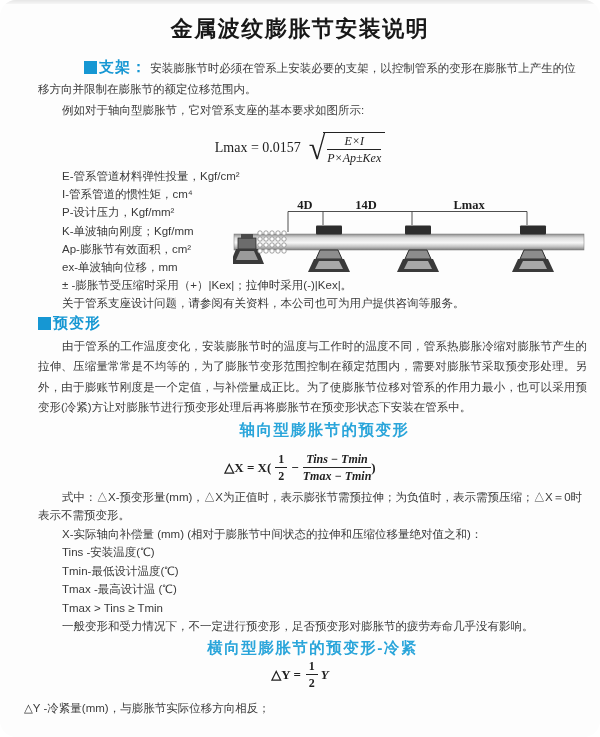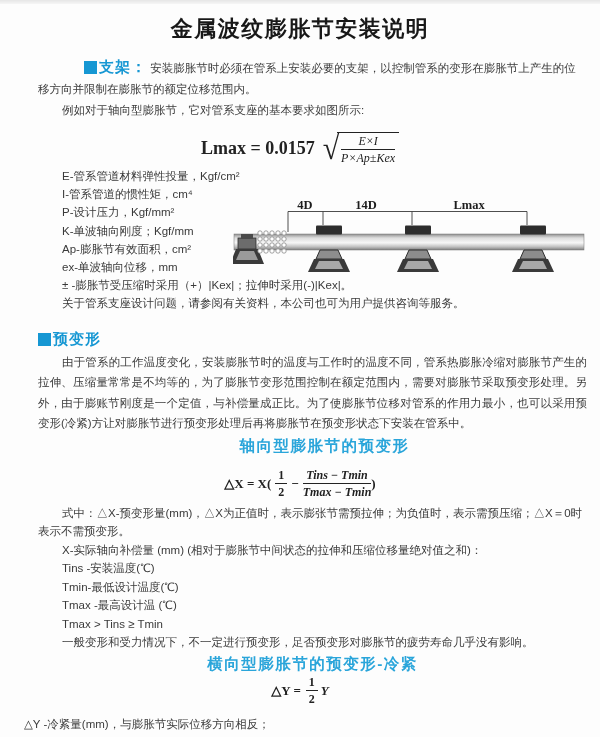--- a/index.html
+++ b/index.html
@@ -1,42 +1,42 @@
 <!DOCTYPE html>
 <html><head>
 <meta charset="utf-8">
 <style>
   * { margin:0; padding:0; box-sizing:border-box; }
   html,body { background:#ffffff; }
   body { width:600px; font-family:"Liberation Sans", sans-serif; color:#3a3a3a; }
-  .page { position:relative; width:600px; height:737px; background:#fdfdfd; overflow:hidden; }
+  .page { position:relative; width:600px; height:737px; background:#fdfdfd; overflow:hidden;border-radius:16px; }
   .top-edge { height:4px; background:linear-gradient(#e6e6e6,#f6f6f6); }
 
   h1.doc-title { margin-top:10px; font-size:22px; font-weight:bold; text-align:center;
                  color:#181818; letter-spacing:1.5px; line-height:30px; }
 
   .body-text { font-size:11.5px; line-height:21px; color:#3c3c3c; }
   .pad { padding-left:38px; padding-right:13px; }
 
   .para-support { margin-top:12px; text-indent:46px; }
   .sec-marker { display:inline-block; width:13px; height:13px; background:#1697d3;
                 margin-right:2px; vertical-align:-2px; }
   .sec-title-inline { color:#1697d3; font-size:15px; font-weight:bold; letter-spacing:1px; }
   .para-example { text-indent:24px; }
 
-  .sec-header { margin-top:16px; font-size:15px; font-weight:bold; color:#1697d3;
+  .sec-header { margin-top:0; font-size:15px; font-weight:bold; color:#1697d3;
                 letter-spacing:1px; line-height:20px; }
   .sub-header { margin-top:2px; font-size:15.5px; font-weight:bold; color:#2aa5da;
                 letter-spacing:1.5px; line-height:20px;text-align:center; }
   .sub-header.indent { margin-left:24px; }
 
   
   .formula { font-family:"Liberation Serif", serif; color:#222; text-align:center; }
   .formula-1 { margin-top:8px; height:38px; display:flex; align-items:center; justify-content:center; }
-  .f-lhs { font-weight:bold; font-size:18px; font-style:normal; }
+  .f-lhs { font-weight:normal; font-size:14px; font-style:normal; }
   .radical { font-size:30px; font-weight:normal; line-height:30px; margin:0 -2px 0 8px;
              transform:scaleY(1.1); display:inline-block; }
   .radicand { display:inline-block; border-top:1.5px solid #222; padding:1px 4px 0 4px; }
   .frac { display:inline-flex; flex-direction:column; vertical-align:middle;
           text-align:center; font-size:12px; line-height:14px;justify-content:flex-end; }
   .frac .num { border-bottom:1px solid #222; padding:0 3px 1px 3px; }
   .frac .den { padding-top:1px; }
   .it { font-style:italic; }
   .formula-2 { margin-top:12px; height:32px; display:flex; align-items:center;
                justify-content:center; font-size:13px; font-weight:bold; }

